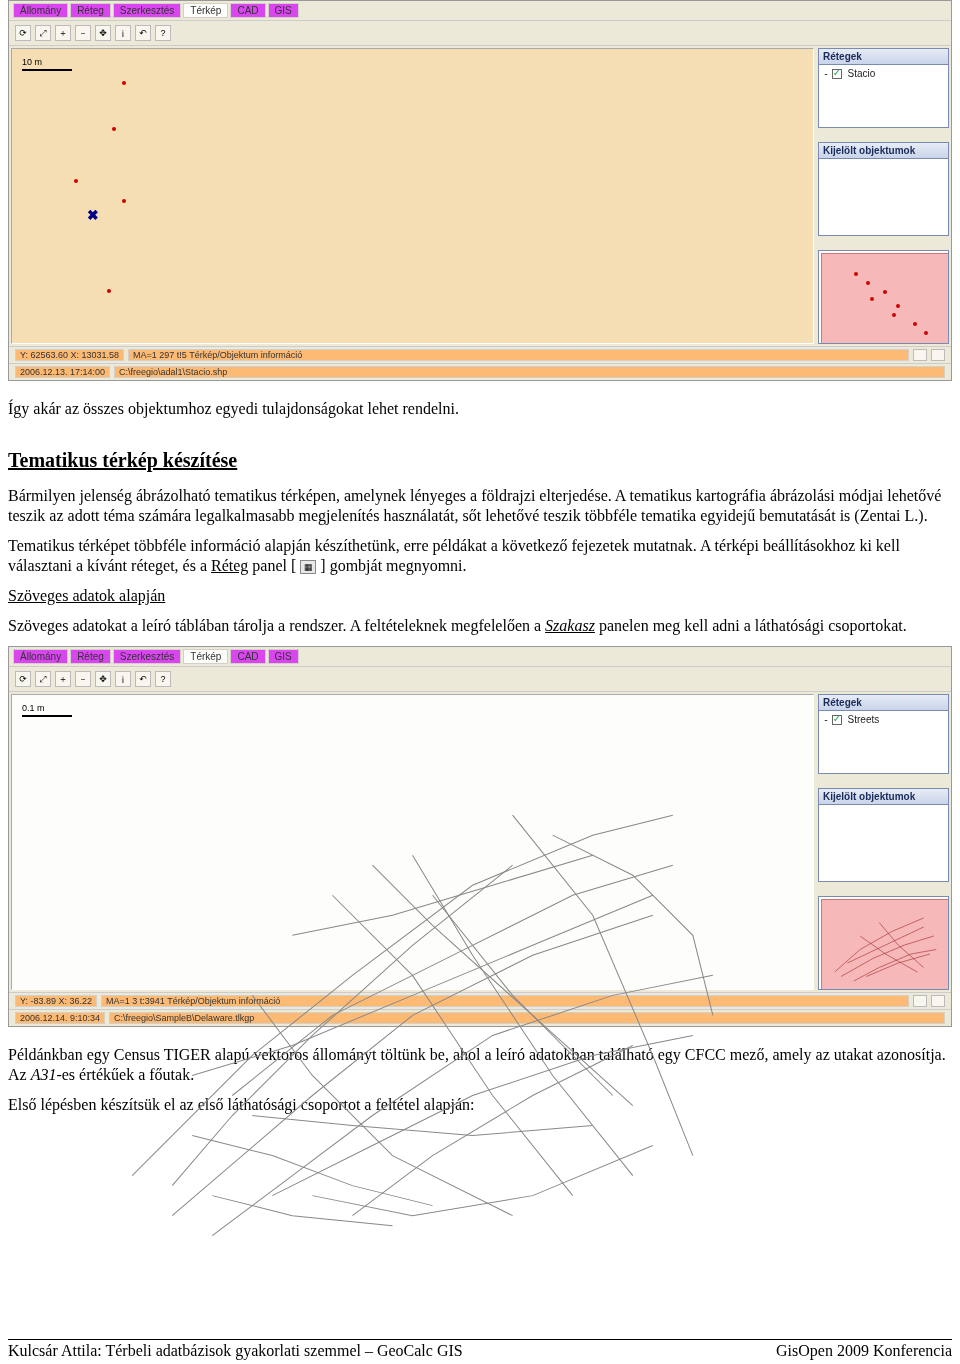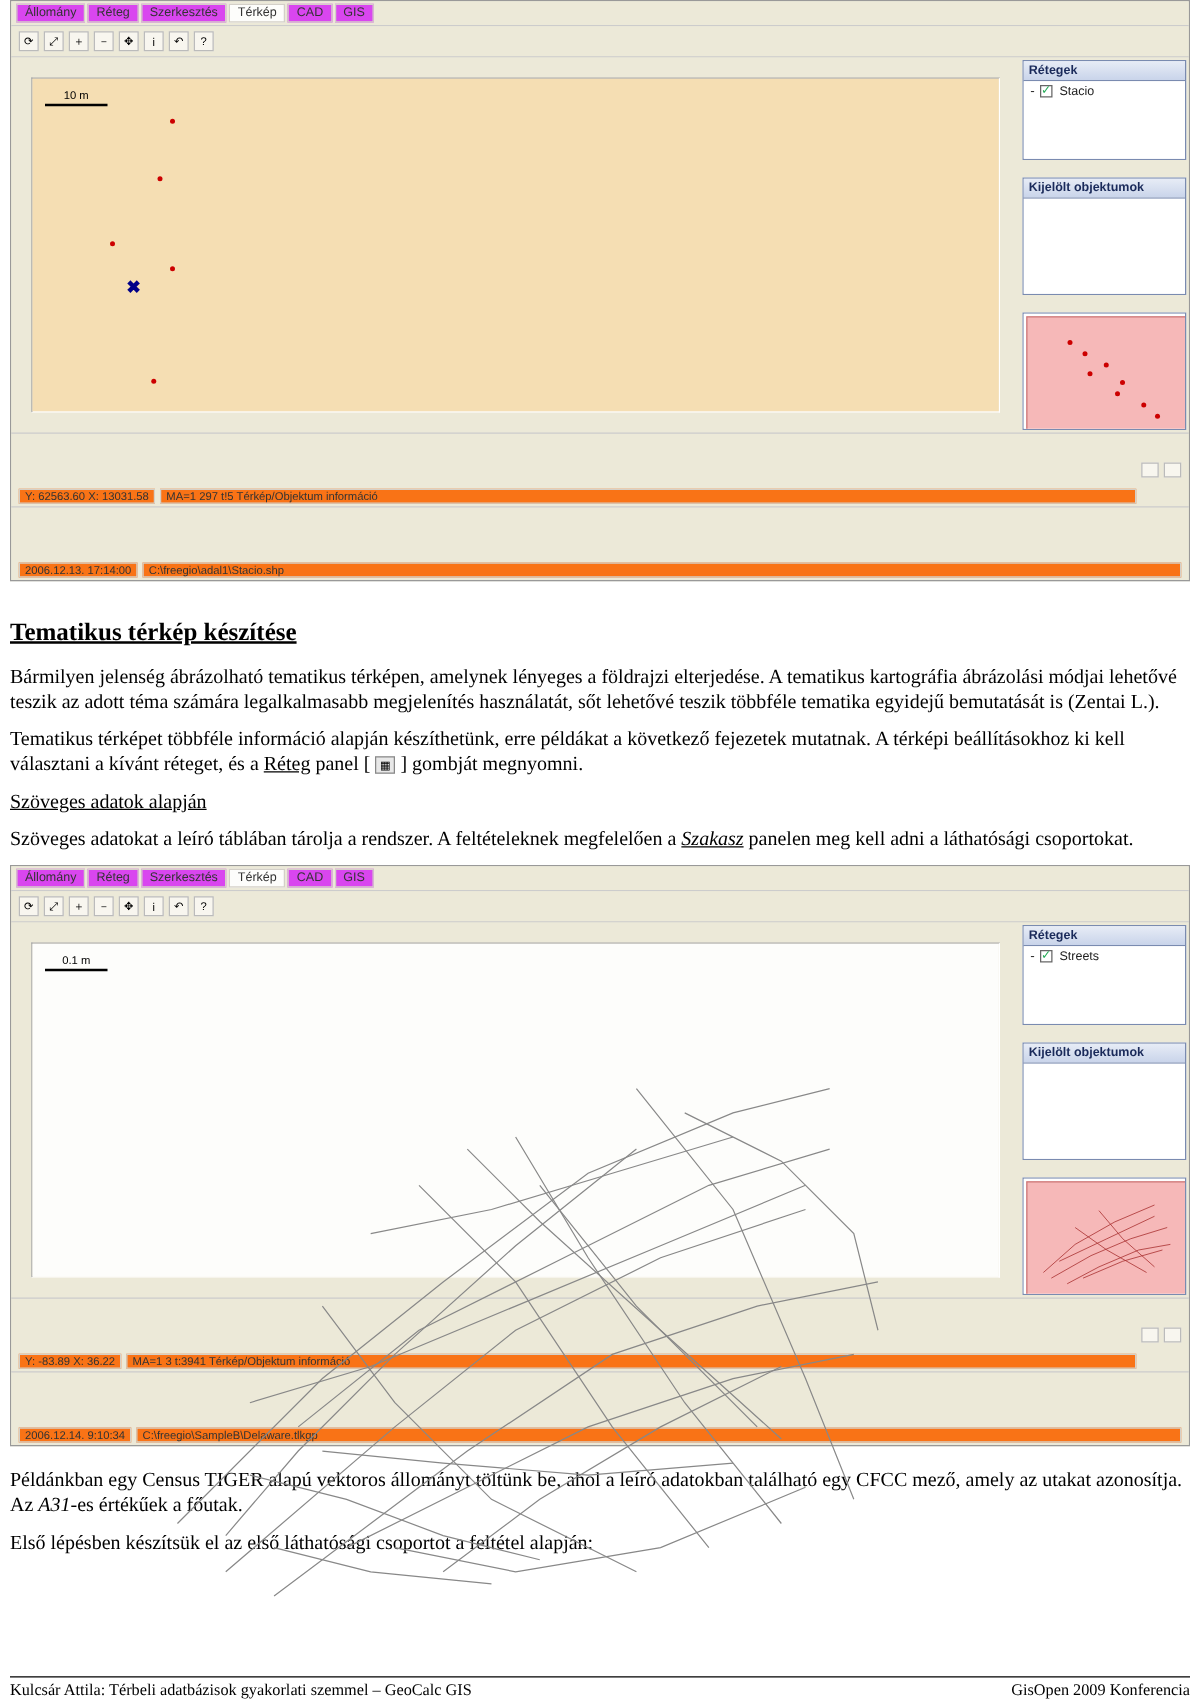--- a/index.html
+++ b/index.html
@@ -51,22 +51,21 @@
   }
   .app-body {
     display: flex;
     height: 300px;
     background: #ece9d8;
   }
   .map-pane {
     flex: 1;
     position: relative;
     border: 1px inset #fff;
-    margin: 16px;
-    text-align: center;
+    margin: 2px;
   }
   .map-canvas {
     position: absolute; inset: 0;
     background: #f5deb3;
   }
   .map-canvas.light { background: #fdfdfb; }
   .scale-bar {
     position: absolute;
     top: 8px; left: 10px;
     font-size: 9px;
@@ -132,22 +131,21 @@
     padding: 2px 6px;
     border-top: 1px solid #ccc;
     background: #ece9d8;
     font-size: 9px;
     color: #333;
     align-items: center;
   }
   .statusbar .seg {
     border: 1px solid #d4d0c8;
     padding: 0 4px;
-    background: #f97316;
-    margin-top: 42px;
+    background: #fdba74;
   }
   .statusbar .seg.flex { flex: 1; }
   .status-icons { display: flex; gap: 4px; margin-left: auto; }
   .status-icon { width: 14px; height: 12px; border: 1px solid #bbb; background: #f8f6ef; }
 
   
   .doc-text p { margin: 10px 0; line-height: 1.25; }
   .doc-text h2 {
     font-size: 20px;
     font-weight: bold;
@@ -166,21 +164,21 @@
 
   .streets-svg {
     position: absolute;
     inset: 0;
   }
 
   .footer {
     position: absolute;
     bottom: 4px; left: 8px; right: 8px;
     border-top: 1px solid #000;
-    font-size: 13px;
+    font-size: 16px;
     display: flex;
     justify-content: space-between;
     padding-top: 2px;
   }
   .checkbox-tick {
     display:inline-block;width:10px;height:10px;border:1px solid #666;background:#fff;
     position:relative;margin-right:3px;vertical-align:middle;
   }
   .checkbox-tick::after{content:"✓";position:absolute;top:-3px;left:0;font-size:10px;color:#2a5;}
 </style>
@@ -259,20 +257,21 @@
       <span class="status-icon"></span>
     </span>
   </div>
   <div class="statusbar">
     <span class="seg">2006.12.13. 17:14:00</span>
     <span class="seg flex">C:\freegio\adal1\Stacio.shp</span>
   </div>
 </div>
 
 <div class="doc-text">
+  <p>Így akár az összes objektumhoz egyedi tulajdonságokat lehet rendelni.</p>
 
   <h2>Tematikus térkép készítése</h2>
 
   <p>Bármilyen jelenség ábrázolható tematikus térképen, amelynek lényeges a földrajzi elterjedése. A tematikus kartográfia ábrázolási módjai lehetővé teszik az adott téma számára legalkalmasabb megjelenítés használatát, sőt lehetővé teszik többféle tematika egyidejű bemutatását is (Zentai L.).</p>
 
   <p>
     <span>Tematikus térképet többféle információ alapján készíthetünk, erre példákat a következő fejezetek mutatnak. A térképi beállításokhoz ki kell választani a kívánt réteget, és a </span>
     <span class="sublink">Réteg</span>
     <span> panel [</span>
     <span class="inline-icon">▦</span>

